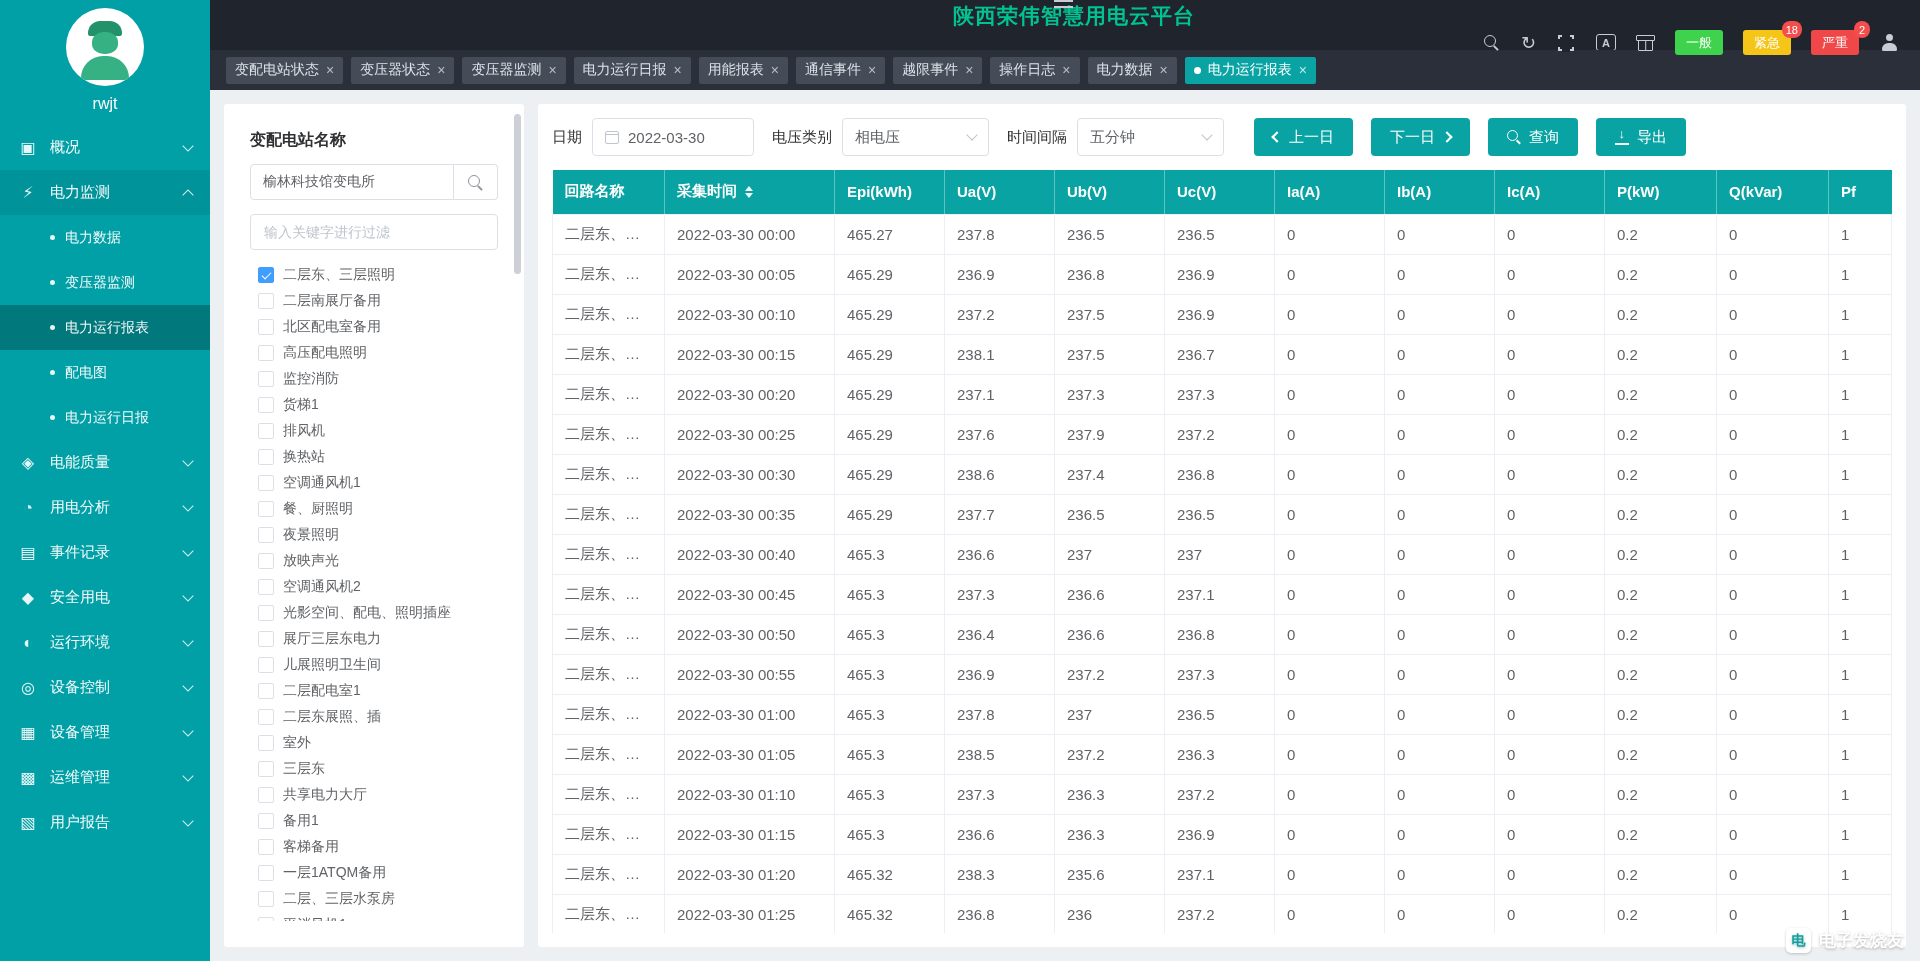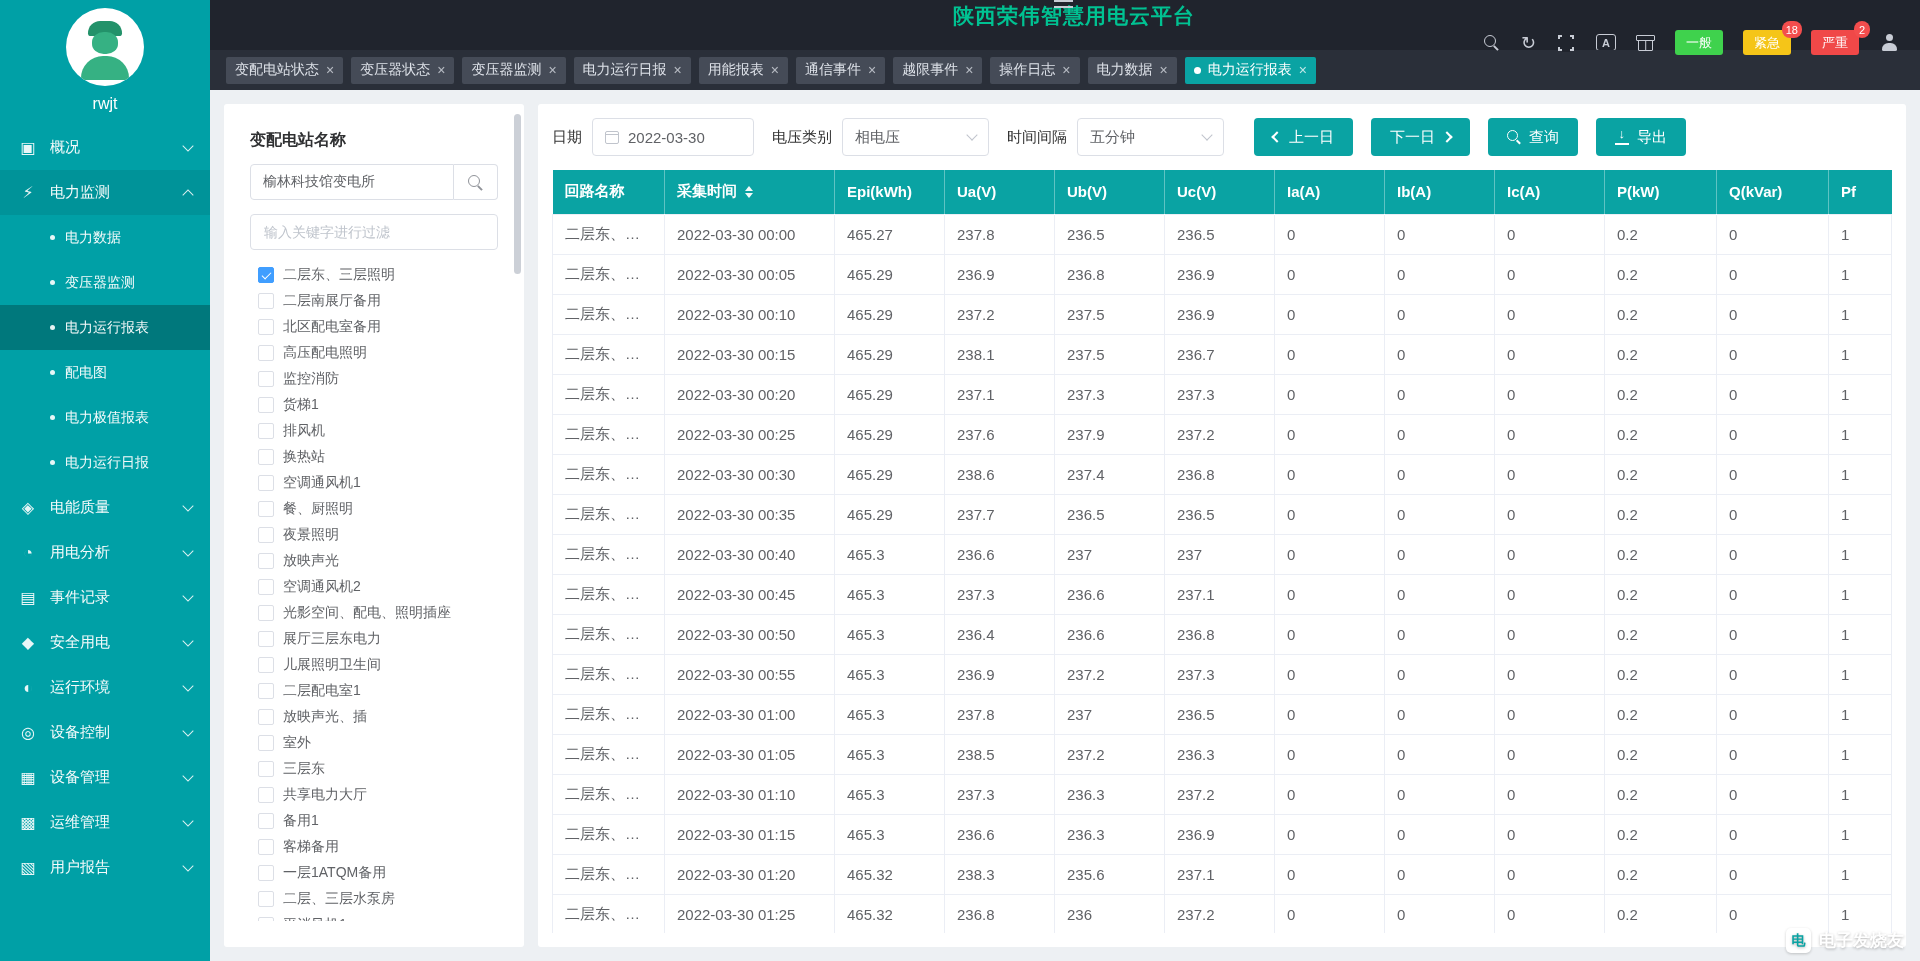--- a/index.html
+++ b/index.html
@@ -152,24 +152,20 @@
           <div class="submenu-item active">
             <span class="dot"></span>
             <span>电力运行报表</span>
           </div>
           <div class="submenu-item">
             <span class="dot"></span>
             <span>配电图</span>
           </div>
           <div class="submenu-item">
             <span class="dot"></span>
-            <span>电力极值报表</span>
-          </div>
-          <div class="submenu-item">
-            <span class="dot"></span>
             <span>电力运行日报</span>
           </div>
         </div>
         <div class="menu-item">
           <span class="mi-icon">◈</span>
           <span class="mi-label">电能质量</span>
           <span class="chev chev-down"></span>
         </div>
         <div class="menu-item">
           <span class="mi-icon">◔</span>
@@ -373,21 +369,21 @@
             <div class="tree-item">
               <span class="cb"></span>
               <span class="tree-label">儿展照明卫生间</span>
             </div>
             <div class="tree-item">
               <span class="cb"></span>
               <span class="tree-label">二层配电室1</span>
             </div>
             <div class="tree-item">
               <span class="cb"></span>
-              <span class="tree-label">放映声光、插</span>
+              <span class="tree-label">二层东展照、插</span>
             </div>
             <div class="tree-item">
               <span class="cb"></span>
               <span class="tree-label">室外</span>
             </div>
             <div class="tree-item">
               <span class="cb"></span>
               <span class="tree-label">三层东</span>
             </div>
             <div class="tree-item">

